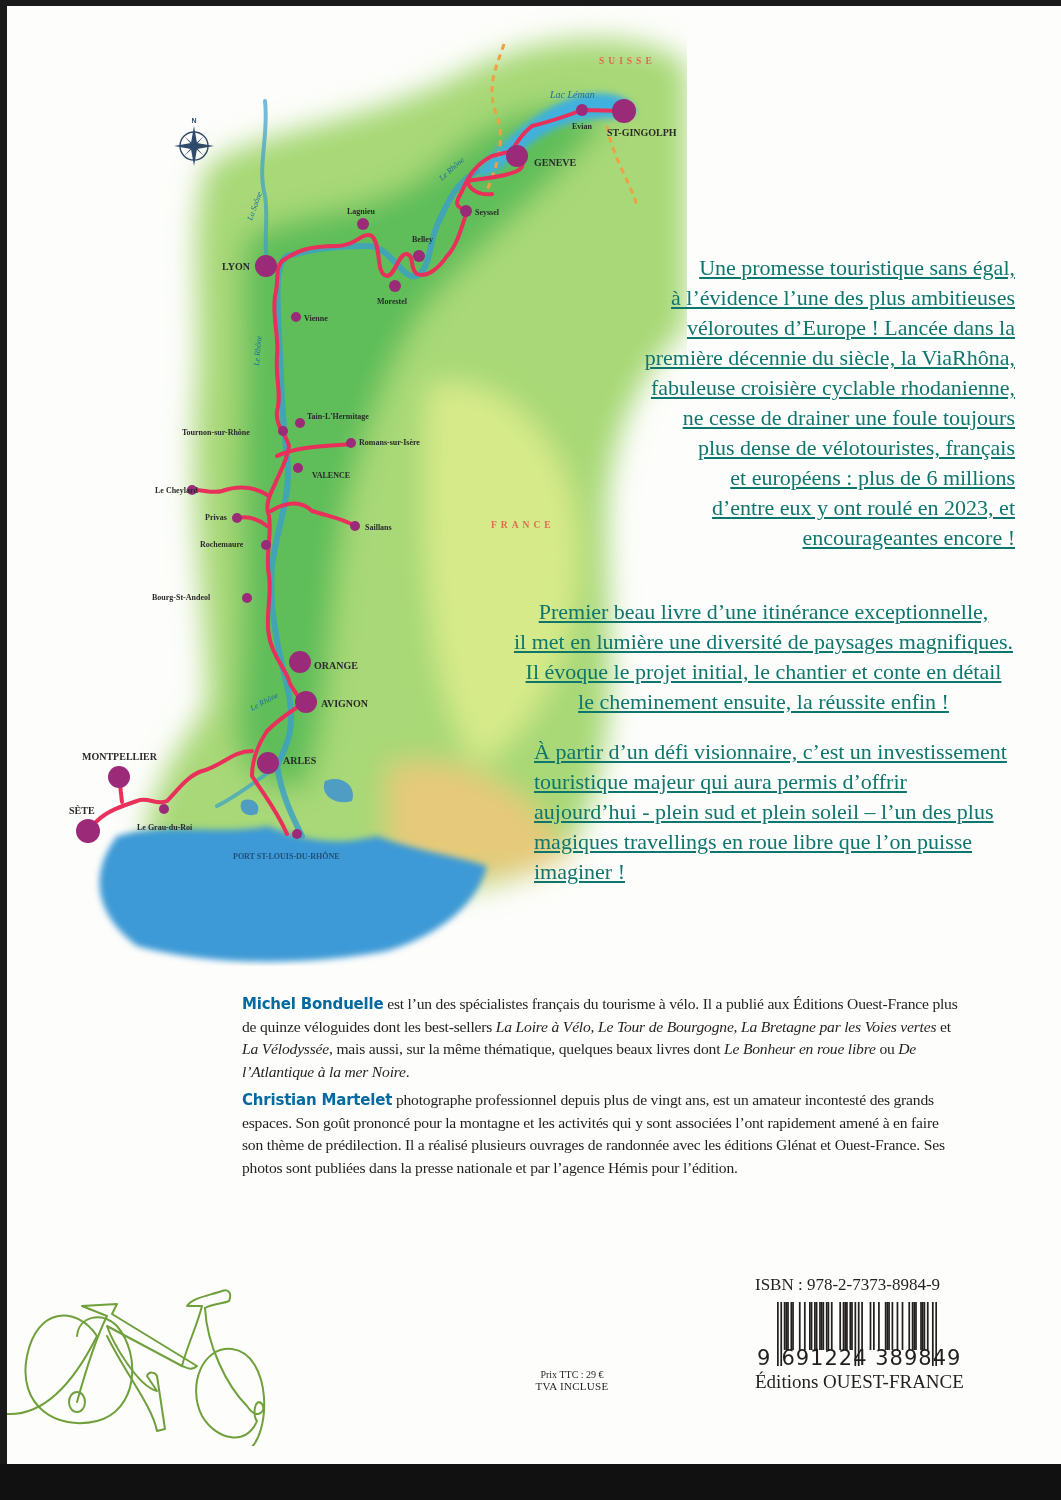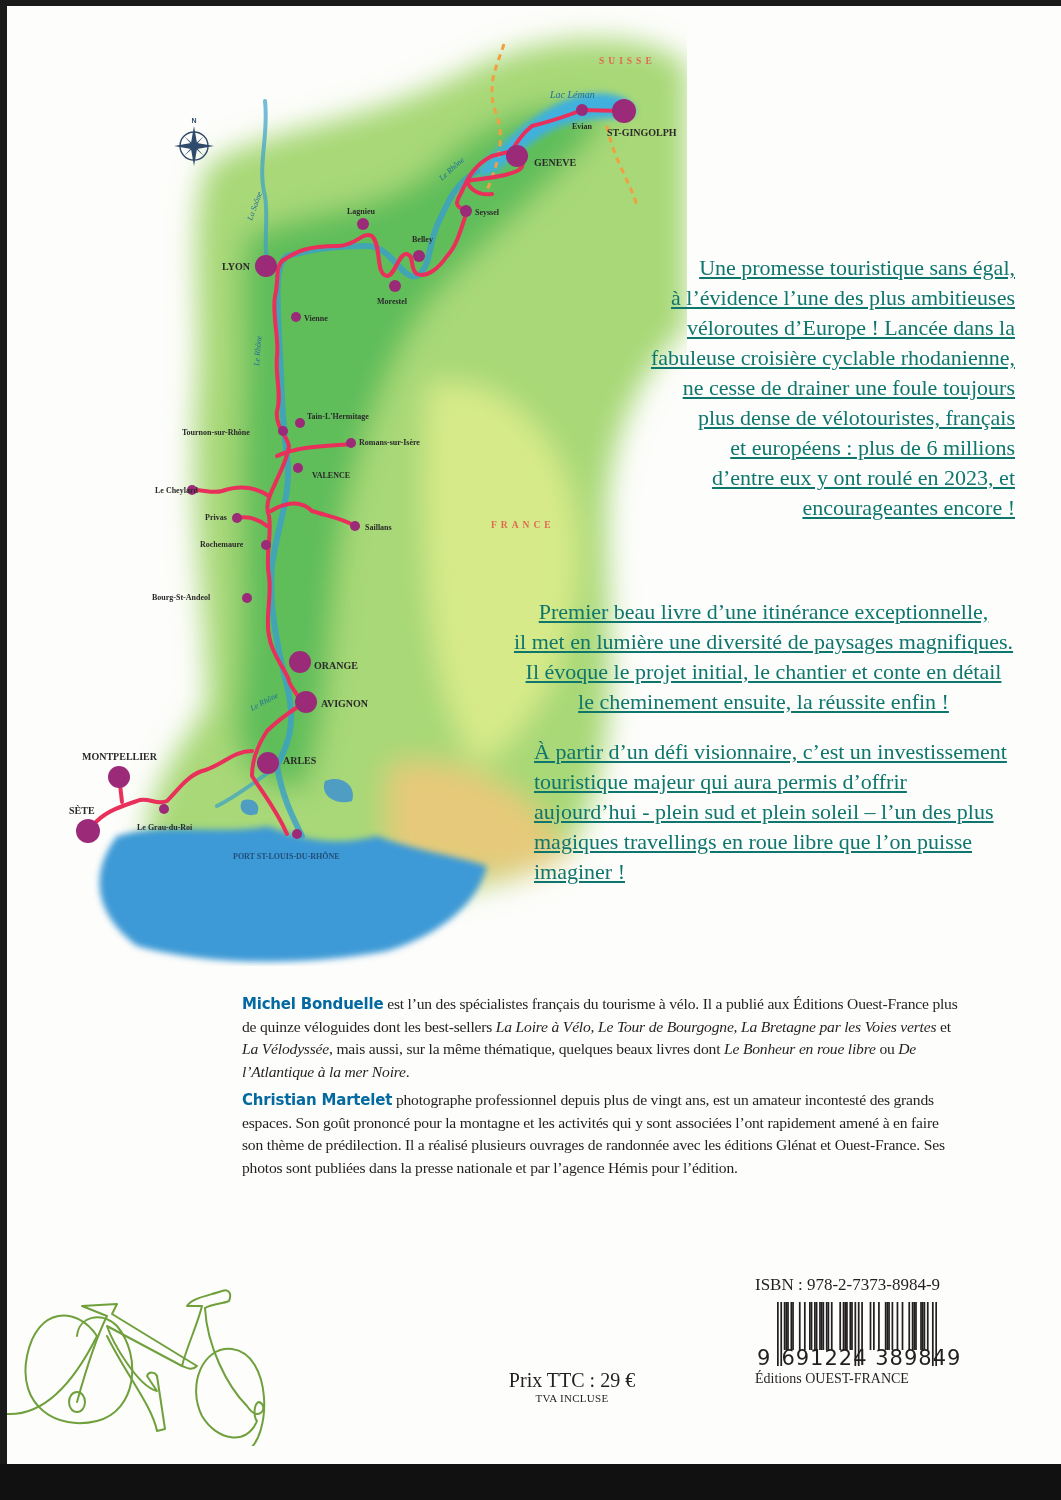--- a/index.html
+++ b/index.html
@@ -10,27 +10,27 @@
   .blurb{position:absolute;color:#0f766e;font-family:"Liberation Serif",serif;font-size:22px;line-height:30px;text-decoration:underline;}
   .p1{left:592px;top:247px;width:416px;text-align:right;}
   .p2{left:505px;top:591px;width:503px;text-align:center;}
   .p3{left:527px;top:731px;width:475px;}
   .bio{position:absolute;left:235px;width:720px;font-family:"Liberation Serif",serif;font-size:15.6px;line-height:22.5px;color:#231f20;letter-spacing:-0.2px;}
   .bio .name{font-family:"DejaVu Sans",sans-serif;font-weight:bold;color:#0369a1;font-size:15px;}
   .bio1{top:987px;}
   .bio2{top:1083px;}
   #bike{position:absolute;left:0;top:1240px;width:1054px;height:200px;}
   .price{position:absolute;left:500px;top:1363px;width:130px;text-align:center;color:#231f20;}
-  .price .p{font-size:20px;}
+  .price .p{font-size:10px;}
   .price .t{font-size:11px;letter-spacing:0.3px;font-family:Liberation Serif, serif;}
   .isbn{position:absolute;left:748px;top:1269px;font-size:17px;color:#231f20;}
   .barcode{position:absolute;left:770px;top:1296px;width:160px;height:64px;}
   .barnum{position:absolute;left:750px;top:1340px;font-family:"DejaVu Sans",sans-serif;font-size:21px;color:#231f20;letter-spacing:1px;background:transparent;}
   .barnum .first{margin-right:10px;}
-  .publisher{position:absolute;left:748px;top:1365px;font-size:14px;color:#231f20;}
+  .publisher{position:absolute;left:748px;top:1365px;font-size:19px;color:#231f20;}
 </style>
 </head>
 <body>
 
 <div class="page">
 
   <svg id="map" viewBox="0 0 680 960">
     <defs>
       <radialGradient id="landGrad" cx="45%" cy="45%" r="60%">
         <stop offset="0%" stop-color="#6cc05a"></stop>
@@ -198,20 +198,21 @@
           <circle cx="290" cy="828" r="5" fill="#9b2a78"></circle>
           <text x="226" y="853" font-family="Liberation Serif, serif" font-weight="bold" font-size="8" fill="#1f4f7a">PORT ST-LOUIS-DU-RHÔNE</text>
         </g>
       </g>
   </svg>
 
   <div class="blurb p1" id="p1">
       <div>Une promesse touristique sans égal,</div>
       <div>à l’évidence l’une des plus ambitieuses</div>
       <div>véloroutes d’Europe ! Lancée dans la</div>
+      <div>première décennie du siècle, la ViaRhôna,</div>
       <div>fabuleuse croisière cyclable rhodanienne,</div>
       <div>ne cesse de drainer une foule toujours</div>
       <div>plus dense de vélotouristes, français</div>
       <div>et européens : plus de 6 millions</div>
       <div>d’entre eux y ont roulé en 2023, et</div>
       <div>encourageantes encore !</div>
     </div>
   <div class="blurb p2" id="p2">
       <div>Premier beau livre d’une itinérance exceptionnelle,</div>
       <div>il met en lumière une diversité de paysages magnifiques.</div>

